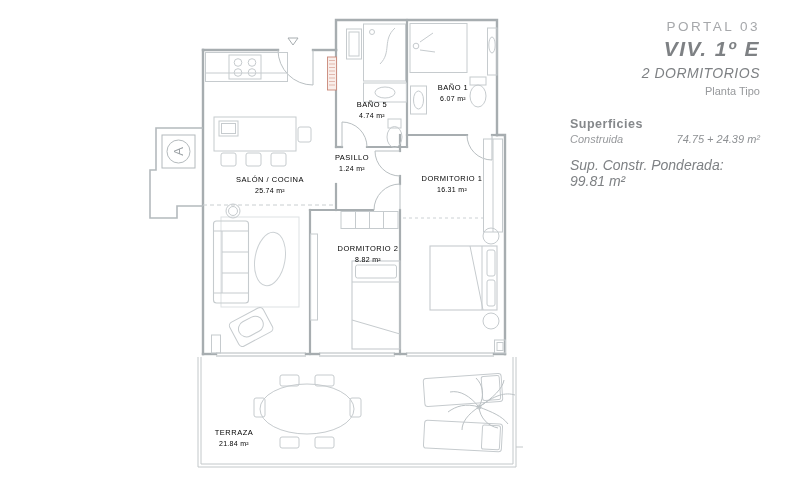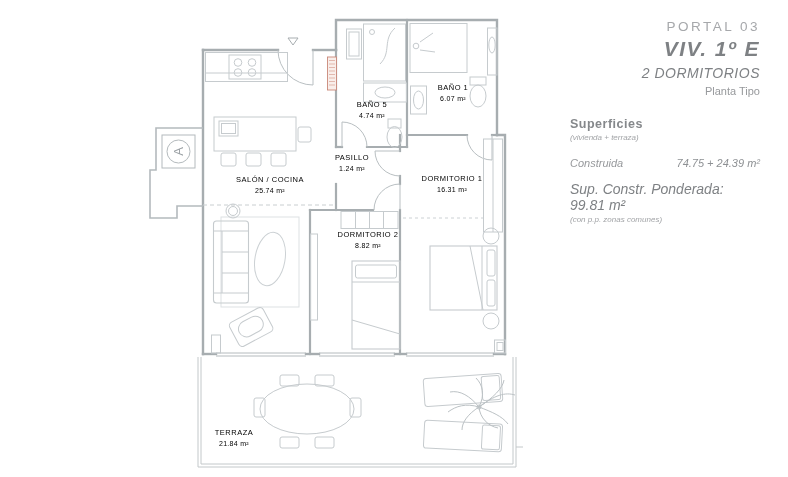--- a/index.html
+++ b/index.html
@@ -225,40 +225,38 @@
     <span class="room-area">4.74 m²</span>
   </div>
   <div class="room-label" style="left:453px;top:83px">
     <span class="room-name">BAÑO 1</span>
     <span class="room-area">6.07 m²</span>
   </div>
   <div class="room-label" style="left:452px;top:174px">
     <span class="room-name">DORMITORIO 1</span>
     <span class="room-area">16.31 m²</span>
   </div>
-  <div class="room-label" style="left:368px;top:230px">
+  <div class="room-label" style="left:368px;top:244px">
     <span class="room-name">DORMITORIO 2</span>
     <span class="room-area">8.82 m²</span>
   </div>
   <div class="room-label" style="left:234px;top:428px">
     <span class="room-name">TERRAZA</span>
     <span class="room-area">21.84 m²</span>
   </div>
 
   <div class="brand">
     <div class="brand-portal">PORTAL 03</div>
     <div class="brand-unit">VIV. 1º E</div>
     <div class="brand-type">2 DORMITORIOS</div>
     <div class="brand-plan">Planta Tipo</div>
   </div>
 
   <div class="surfaces">
     <div class="surf-title">Superficies</div>
-    <div class="surf-sub">(vivienda + terraza)</div>
     <div class="surf-row">
       <span>Construida</span>
       <span class="v">74.75 + 24.39 m²</span>
     </div>
     <div class="surf-weighted">Sup. Constr. Ponderada: 99.81 m²</div>
-    <div class="surf-note">(con p.p. zonas comunes)</div>
   </div>
 
 </div>
 
 </body></html>

